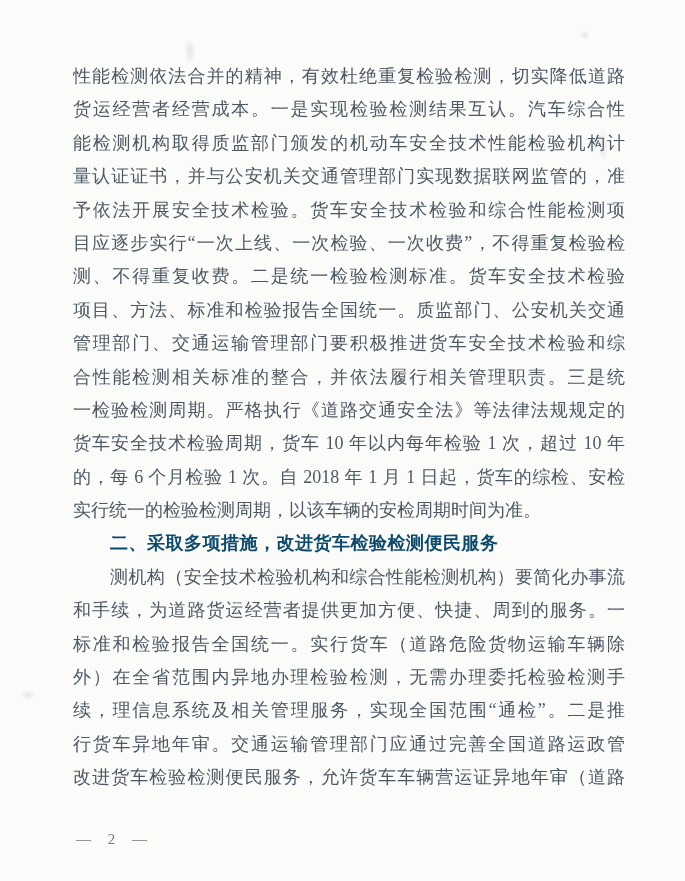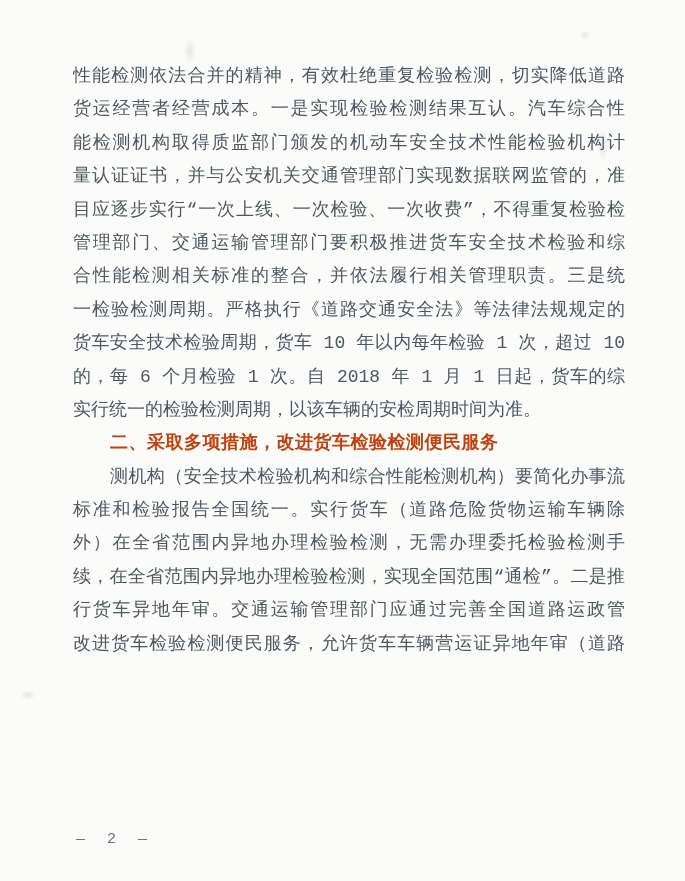--- a/index.html
+++ b/index.html
@@ -6,21 +6,21 @@
     margin: 0;
     padding: 0;
     background: #fbfbf9;
   }
   .page {
     position: relative;
     width: 685px;
     height: 881px;
     background: #fbfbf9;
     overflow: hidden;
-    font-family: Liberation Mono, monospace;
+    font-family: Liberation Serif, serif;
   }
   .text-block {
     position: absolute;
     left: 73px;
     top: 60px;
     width: 552px;
     color: #4e5864;
     font-size: 18px;
     line-height: 33.4px;
   }
@@ -34,21 +34,21 @@
   .para1 .line:last-child {
     text-align: center;
     text-align-last: left;
   }
   
   .para2 .line:first-child {
     text-indent: 37px;
   }
   .heading-line {
     font-weight: bold;
-    color: #c2410c;
+    color: #0c4a6e;
     text-indent: 37px;
     text-align: left;
     height: 33.4px;
     letter-spacing: 0.5px;
   }
   .footer {
     position: absolute;
     left: 76px;
     top: 831px;
     font-size: 15px;
@@ -76,35 +76,39 @@
   <div class="smudge smudge-b"></div>
   <div class="smudge smudge-c"></div>
   <div class="smudge smudge-d"></div>
 
   <div class="text-block">
     <div class="para1">
         <div class="line">性能检测依法合并的精神，有效杜绝重复检验检测，切实降低道路</div>
         <div class="line">货运经营者经营成本。一是实现检验检测结果互认。汽车综合性</div>
         <div class="line">能检测机构取得质监部门颁发的机动车安全技术性能检验机构计</div>
         <div class="line">量认证证书，并与公安机关交通管理部门实现数据联网监管的，准</div>
+        <div class="line">予依法开展安全技术检验。货车安全技术检验和综合性能检测项</div>
         <div class="line">目应逐步实行“一次上线、一次检验、一次收费”，不得重复检验检</div>
+        <div class="line">测、不得重复收费。二是统一检验检测标准。货车安全技术检验</div>
+        <div class="line">项目、方法、标准和检验报告全国统一。质监部门、公安机关交通</div>
         <div class="line">管理部门、交通运输管理部门要积极推进货车安全技术检验和综</div>
         <div class="line">合性能检测相关标准的整合，并依法履行相关管理职责。三是统</div>
         <div class="line">一检验检测周期。严格执行《道路交通安全法》等法律法规规定的</div>
         <div class="line">货车安全技术检验周期，货车 10 年以内每年检验 1 次，超过 10 年</div>
         <div class="line">的，每 6 个月检验 1 次。自 2018 年 1 月 1 日起，货车的综检、安检</div>
         <div class="line">实行统一的检验检测周期，以该车辆的安检周期时间为准。</div>
       </div>
 
     <div class="heading-line">二、采取多项措施，改进货车检验检测便民服务</div>
 
     <div class="para2">
         <div class="line">测机构（安全技术检验机构和综合性能检测机构）要简化办事流程</div>
+        <div class="line">和手续，为道路货运经营者提供更加方便、快捷、周到的服务。一</div>
         <div class="line">标准和检验报告全国统一。实行货车（道路危险货物运输车辆除</div>
         <div class="line">外）在全省范围内异地办理检验检测，无需办理委托检验检测手</div>
-        <div class="line">续，在全省范围内异地办理检验检测，实现全国范围“通检”。二是推</div>
+        <div class="line">续，理信息系统及相关管理服务，实现全国范围“通检”。二是推</div>
         <div class="line">行货车异地年审。交通运输管理部门应通过完善全国道路运政管</div>
         <div class="line">改进货车检验检测便民服务，允许货车车辆营运证异地年审（道路</div>
       </div>
   </div>
 
   <div class="footer">— 2 —</div>
 </div>
 
 </body></html>

